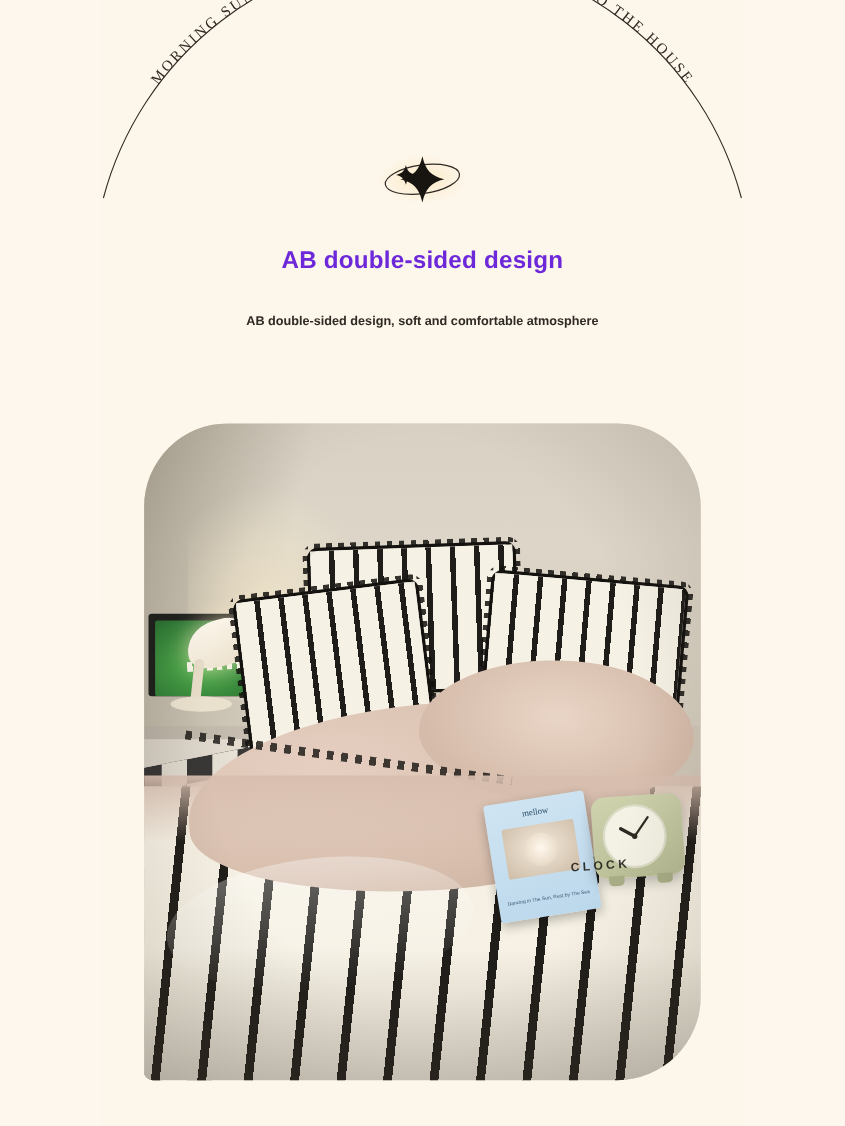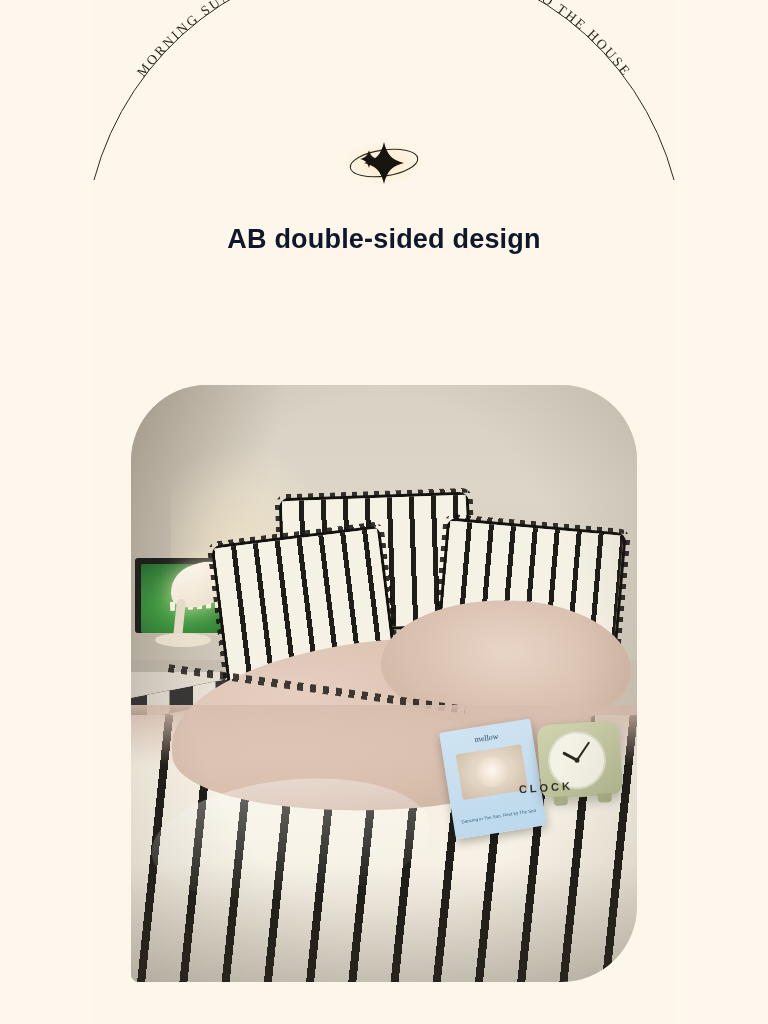--- a/index.html
+++ b/index.html
@@ -49,23 +49,23 @@
     transform:translateX(-50%);
     width:120px; height:70px;
   }
   .emblem svg { display:block; }
 
   
   .headline {
     position:absolute;
     top:224px; left:0; width:768px;
     text-align:center;
-    font-size:27px;
+    font-size:22px;
     font-weight:700;
-    color:#0f172a;
+    color:#6d28d9;
     letter-spacing:.2px;
   }
   .sub {
     position:absolute;
     left:0; width:768px;
     text-align:center;
     font-size:11.5px;
     font-weight:700;
     color:#2e2a24;
   }
@@ -336,20 +336,21 @@
         </radialGradient>
       </defs>
       <ellipse cx="60" cy="35" rx="40" ry="22" fill="url(#glow)"></ellipse>
       <ellipse cx="60" cy="35" rx="34" ry="13" fill="none" stroke="#2f2a24" stroke-width="1.1" transform="rotate(-8 60 35)"></ellipse>
       <path d="M60 14 C63 27 68 32 80 35 C68 38 63 43 60 56 C57 43 52 38 40 35 C52 32 57 27 60 14 Z" fill="#181510"></path>
       <path d="M45 22 C46.4 27.6 48.4 29.6 54 31 C48.4 32.4 46.4 34.4 45 40 C43.6 34.4 41.6 32.4 36 31 C41.6 29.6 43.6 27.6 45 22 Z" fill="#181510"></path>
     </svg>
   </div>
 
   <div class="headline">AB double-sided design</div>
+  <div class="sub sub-1">AB double-sided design, soft and comfortable atmosphere</div>
 
   <div class="photo">
     <div class="photo-inner">
 
       <div class="wall"></div>
       <div class="wall-shadow"></div>
       <div class="wall-glow"></div>
 
       <div class="floor"></div>
       <div class="checker"></div>

